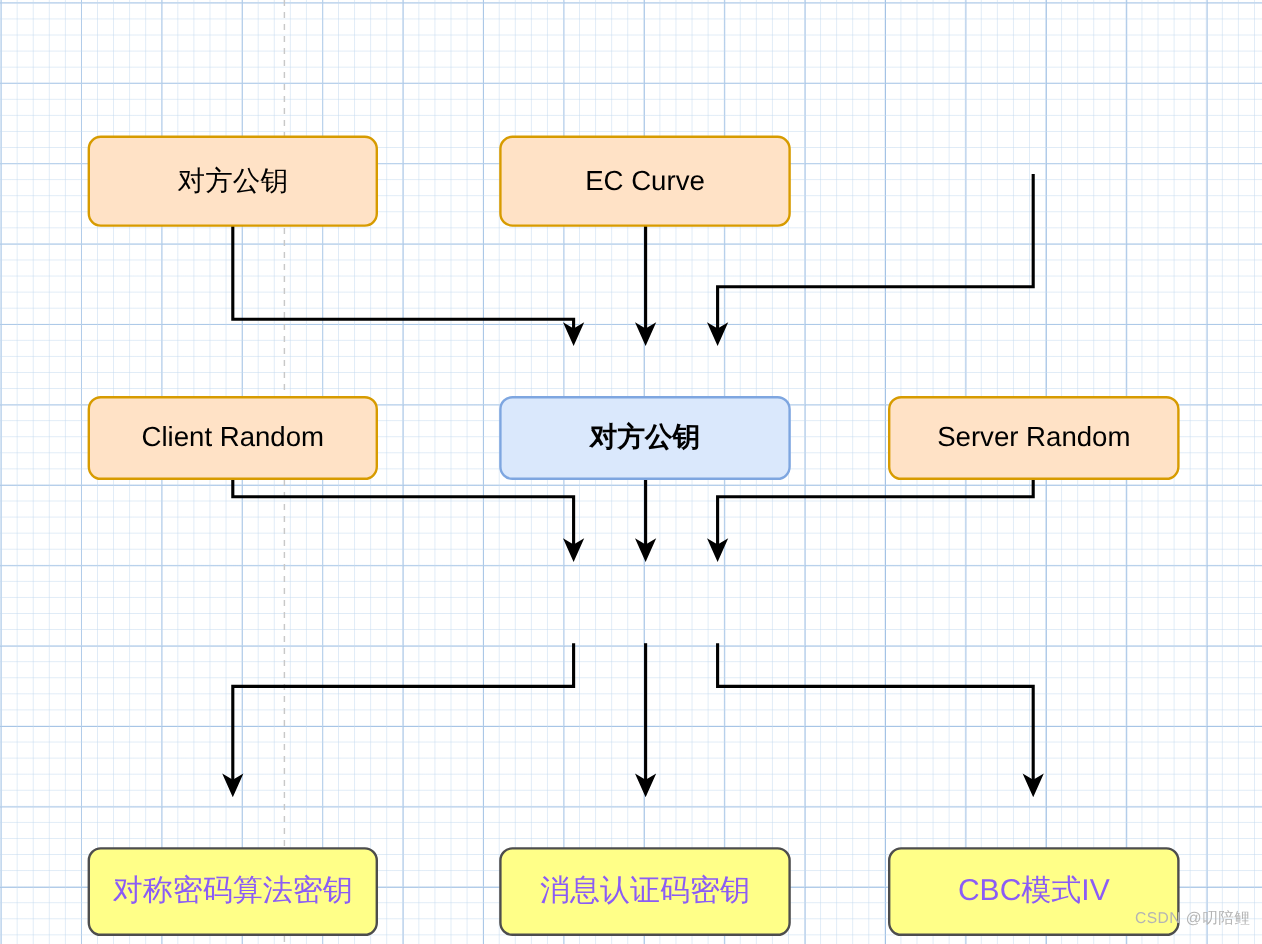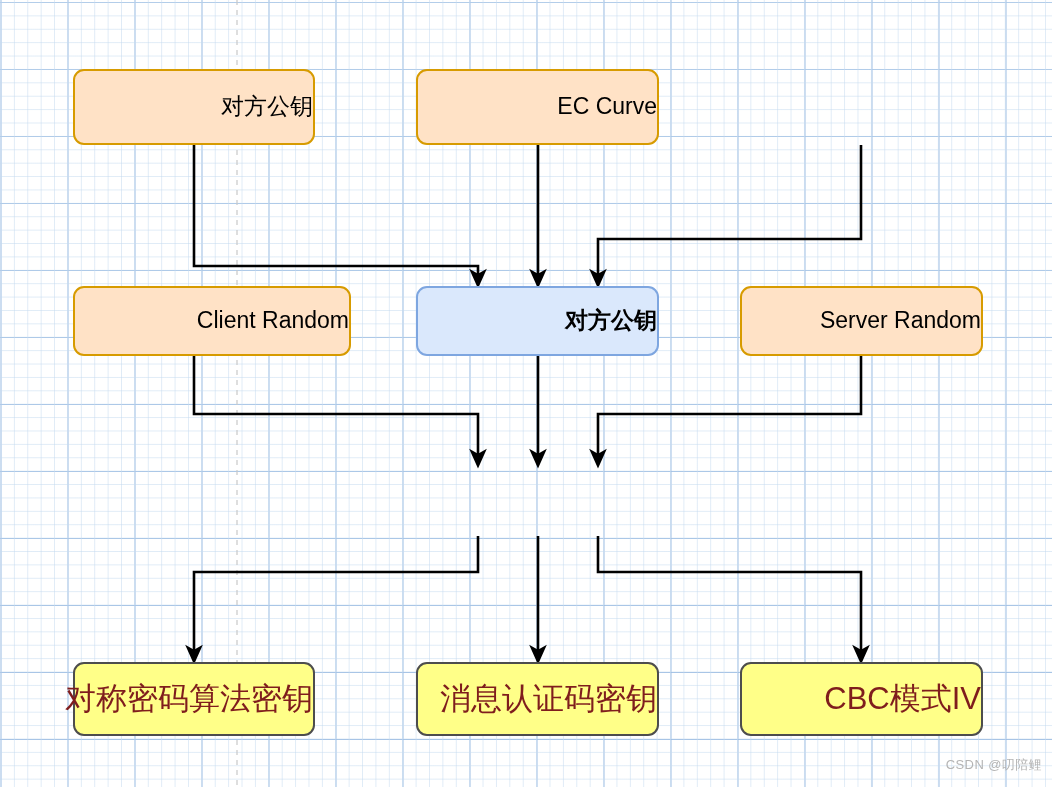--- a/index.html
+++ b/index.html
@@ -37,45 +37,46 @@
     width: 1052px;
     height: 787px;
     pointer-events: none;
   }
 
   .node {
     position: absolute;
     box-sizing: border-box;
     display: flex;
     align-items: center;
-    justify-content: flex-end;
+    justify-content: center;
     border-radius: 11px;
     text-align: center;
     line-height: 1.1;
     white-space: nowrap;
+    margin-top: 44px;
   }
   .node-orange {
     background: #ffe2c6;
     border: 2px solid #d79b00;
     color: #000000;
     font-size: 23px;
     font-weight: 400;
   }
   .node-blue {
     background: #dae8fc;
     border: 2px solid #7ea6e0;
     color: #000000;
     font-size: 23px;
     font-weight: bold;
   }
   .node-yellow {
     background: #ffff88;
     border: 2px solid #4d4d4d;
-    color: #7f1d1d;
-    font-size: 31px;
+    color: #8b5cf6;
+    font-size: 25px;
     font-weight: 400;
   }
 
   #watermark {
     position: absolute;
     right: 10px;
     bottom: 13px;
     font-size: 13px;
     color: #b4b4b4;
     letter-spacing: 0.4px;
@@ -107,21 +108,21 @@
       </g>
   </svg>
 
   <div class="node node-orange" style="left: 73px; top: 69px; width: 242px; height: 76px; background: rgb(255, 226, 198); border-color: rgb(215, 155, 0); font-weight: 400;">
     <span>对方公钥</span>
   </div>
   <div class="node node-orange" style="left: 416px; top: 69px; width: 243px; height: 76px; background: rgb(255, 226, 198); border-color: rgb(215, 155, 0); font-weight: 400;">
     <span>EC Curve</span>
   </div>
 
-  <div class="node node-orange" style="left: 73px; top: 286px; width: 278px; height: 70px; background: rgb(255, 226, 198); border-color: rgb(215, 155, 0); font-weight: 400;">
+  <div class="node node-orange" style="left: 73px; top: 286px; width: 242px; height: 70px; background: rgb(255, 226, 198); border-color: rgb(215, 155, 0); font-weight: 400;">
     <span>Client Random</span>
   </div>
   <div class="node node-blue" style="left: 416px; top: 286px; width: 243px; height: 70px; background: rgb(218, 232, 252); border-color: rgb(126, 166, 224); font-weight: bold;">
     <span>对方公钥</span>
   </div>
   <div class="node node-orange" style="left: 740px; top: 286px; width: 243px; height: 70px; background: rgb(255, 226, 198); border-color: rgb(215, 155, 0); font-weight: 400;">
     <span>Server Random</span>
   </div>
 
 

